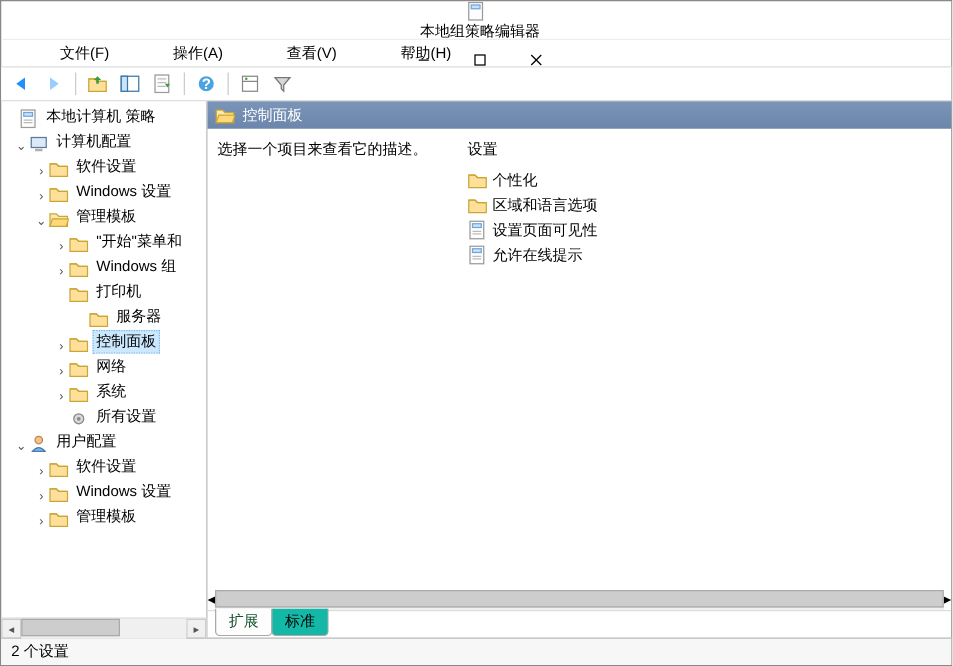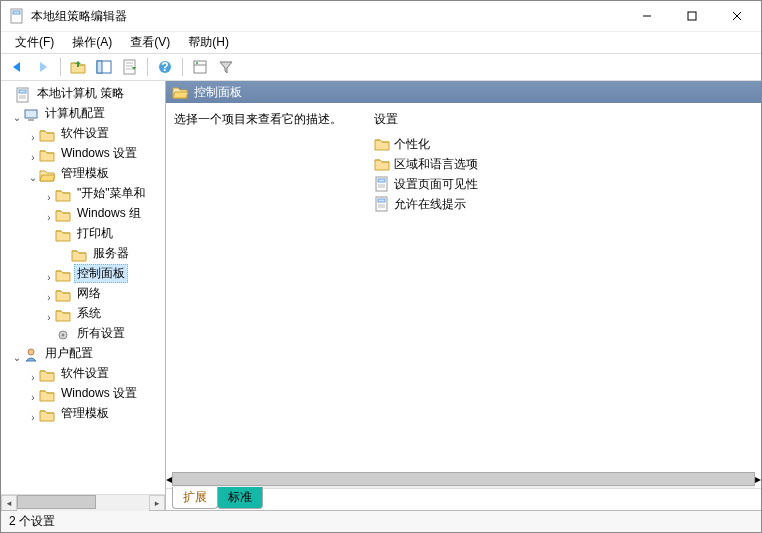--- a/index.html
+++ b/index.html
@@ -1,24 +1,24 @@
 <!DOCTYPE html>
 <html><head>
 <meta charset="utf-8">
 <style>
   * { box-sizing: border-box; font-family: "Microsoft YaHei", "Segoe UI", sans-serif; font-size: 12px; }
   html, body { margin: 0; padding: 0; }
   .window { width: 762px; height: 533px; background: #fff; border: 1px solid #888; display: flex; flex-direction: column; position: relative; }
-  .titlebar { height: 30px; display: flex; align-items: center; padding: 0 2px 0 8px; }
+  .titlebar { height: 30px; display: flex; align-items: center; padding: 0 2px 0 8px; flex-direction: column; }
   .titlebar .icon { width: 16px; height: 16px; margin-right: 6px; }
   .titlebar .title { flex: 1; }
   .winbtns { display: flex; }
   .winbtn { width: 45px; height: 28px; display: flex; align-items: center; justify-content: center; }
   .menubar { height: 22px; display: flex; align-items: center; padding: 0 6px; gap: 2px; border-top: 1px solid #eee; }
-  .menuitem { padding: 2px 8px; }
+  .menuitem { padding: 2px 8px; margin-left: 33px; }
   .toolbar { height: 28px; border-top: 1px solid #ddd; border-bottom: 1px solid #ddd; display: flex; align-items: center; padding: 0 4px; gap: 2px; background: #fff; }
   .tbtn { width: 24px; height: 24px; display: flex; align-items: center; justify-content: center; border: 1px solid transparent; }
   .tsep { width: 1px; height: 18px; background: #ccc; margin: 0 3px; }
   .body { flex: 1; display: flex; min-height: 0; }
   .tree-pane { width: 165px; border-right: 1px solid #bbb; display: flex; flex-direction: column; }
   .tree { flex: 1; overflow: hidden; padding: 2px 0; }
   .trow { display: flex; align-items: flex-end; height: 20px; white-space: nowrap; overflow: hidden; padding-right: 2px; }
   .twist { width: 12px; text-align: center; color: #555; font-size: 10px; cursor: default; }
   .twist.empty { visibility: hidden; }
   .ticon { width: 16px; height: 16px; margin-right: 3px; flex-shrink: 0; }
@@ -35,21 +35,21 @@
   .list-col { flex: 1; }
   .list-heading { margin-bottom: 6px; }
   .lrow { display: flex; align-items: center; height: 20px; gap: 4px; }
   .licon { width: 16px; height: 16px; flex-shrink: 0; }
   .detail-hscroll { height: 16px; display:flex; }
   .detail-hscroll .track { flex:1; background:#f0f0f0; position:relative; }
   .detail-hscroll .thumb { position:absolute; left:0; top:0; height:14px; width:100%; background:#cdcdcd; border:1px solid #aaa;}
   .tabs { height: 22px; display: flex; align-items: flex-end; padding-left: 6px; border-top: 1px solid #ddd; position:relative;}
   .tabs::before { content:""; position:absolute; left:0; right:0; top:0; height:1px; }
   .tab { padding: 2px 10px 2px 10px; border: 1px solid #aaa; border-top: none; border-bottom-left-radius: 4px; border-bottom-right-radius: 4px; background: #14b8a6; margin-right: -1px; position: relative; top:-1px;}
-  .tab.inactive { background: #fdfdfd; color:#a16207; }
+  .tab.inactive { background: #fdfdfd; color:#14532d; }
   .statusbar { height: 22px; border-top: 1px solid #bbb; display: flex; align-items: center; padding: 0 8px; background: #f7f7f7; }
   
   svg.ic { width: 16px; height: 16px; display: block; }
 </style>
 </head>
 <body>
 
 <svg width="0" height="0" style="position:absolute">
   <defs>
     <g id="folder-ic">

